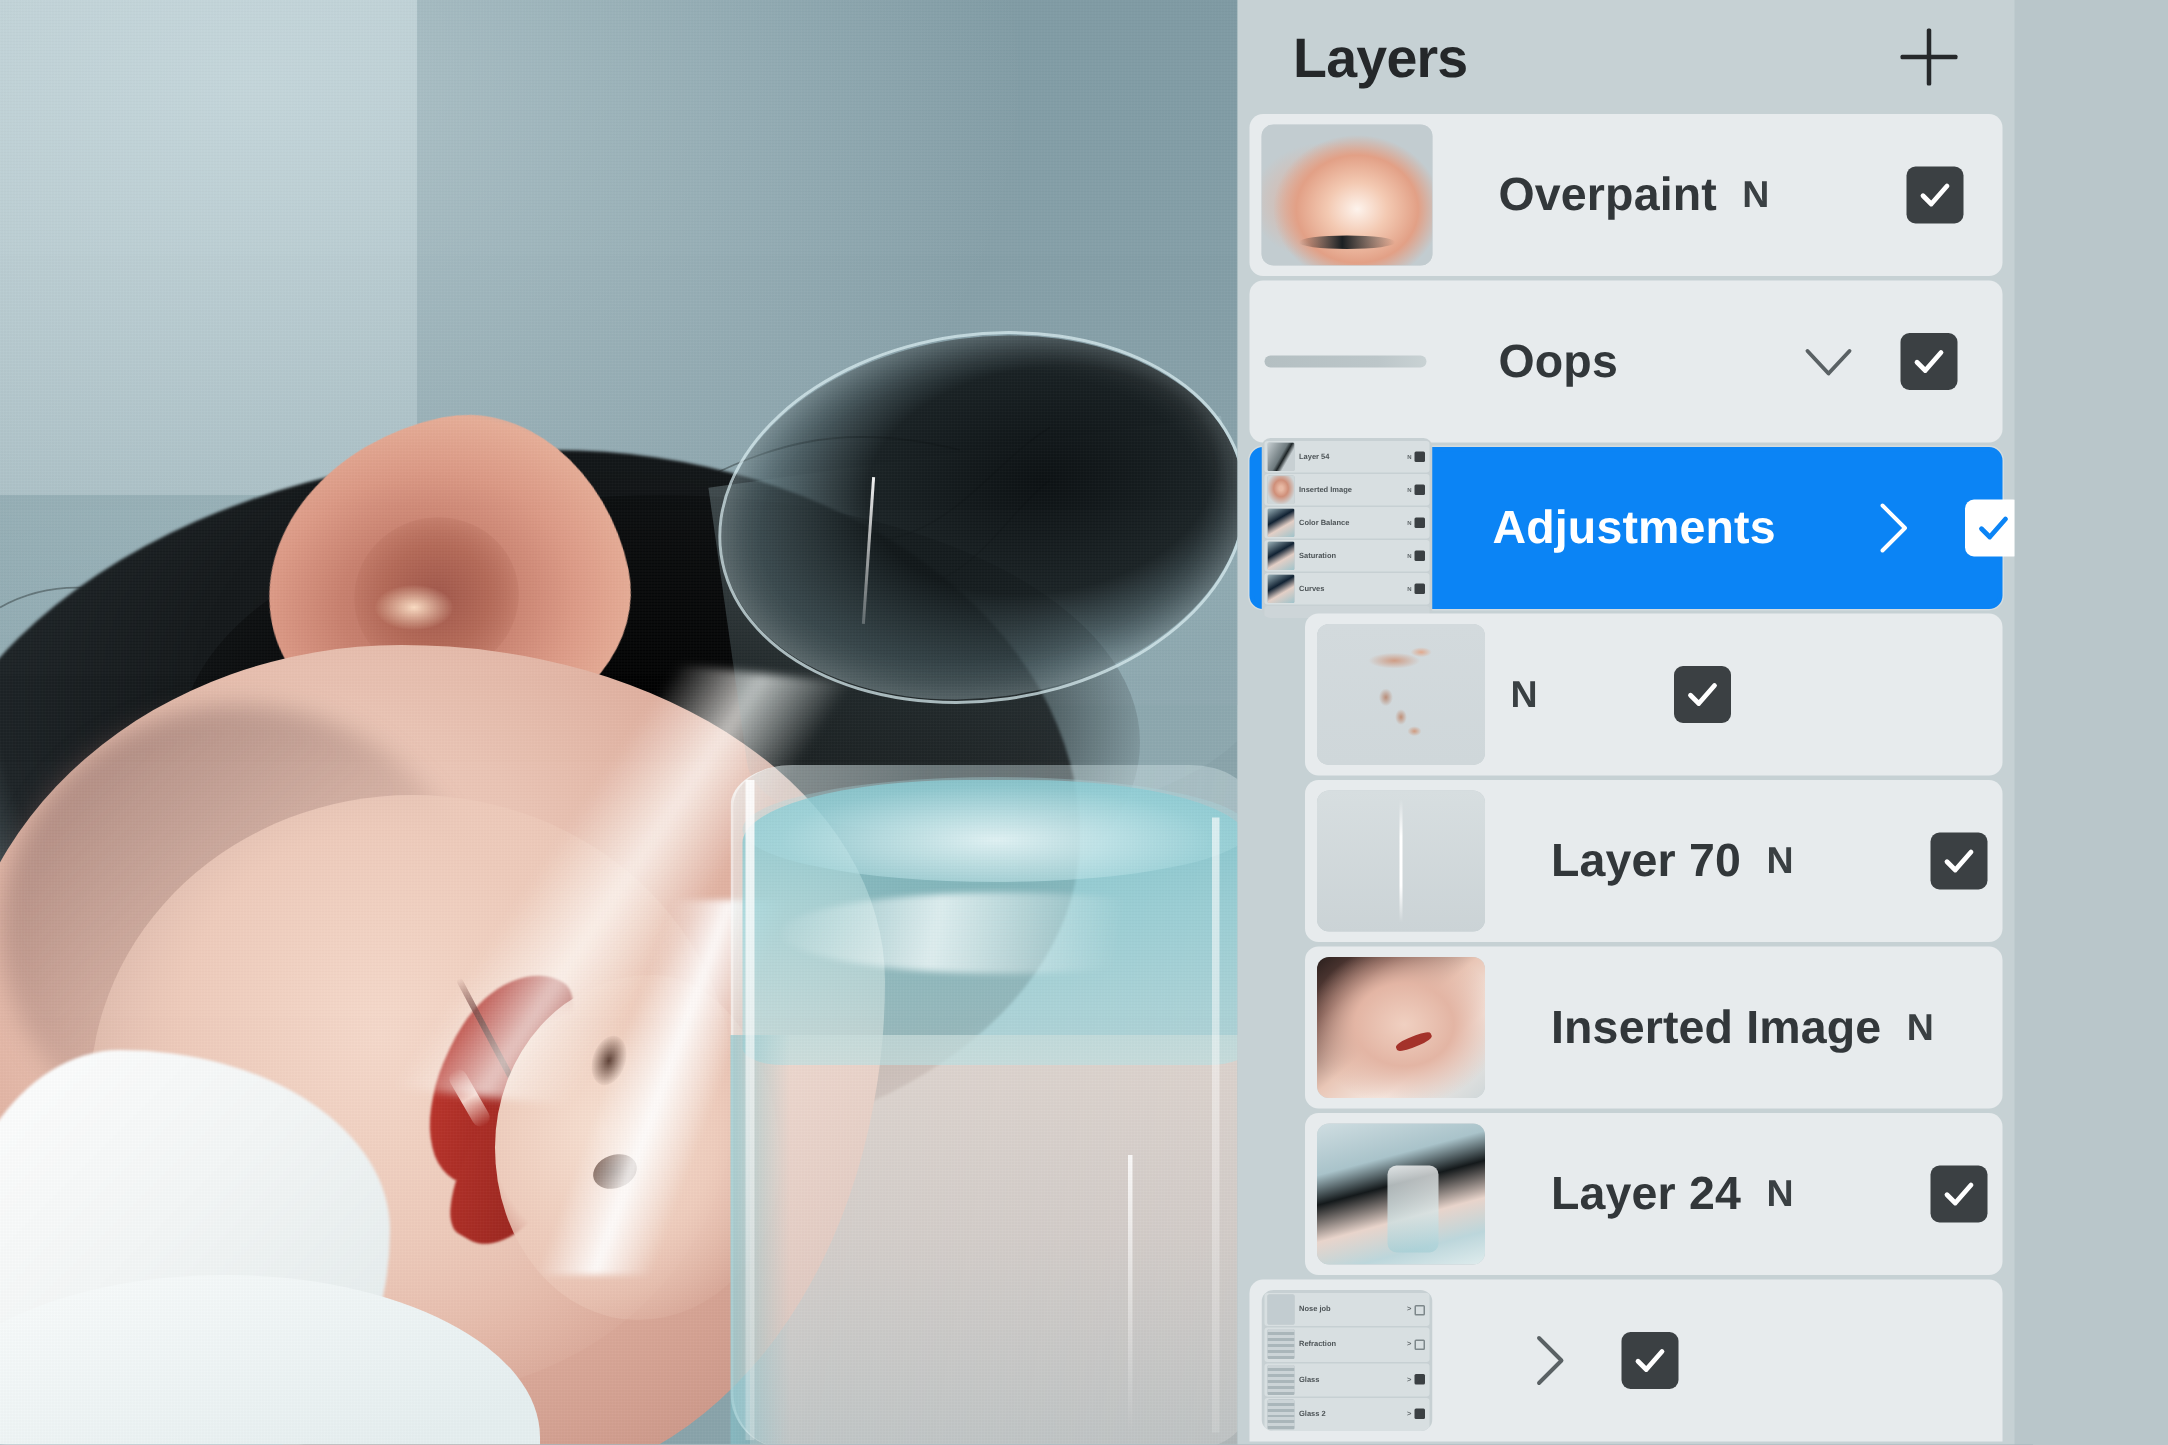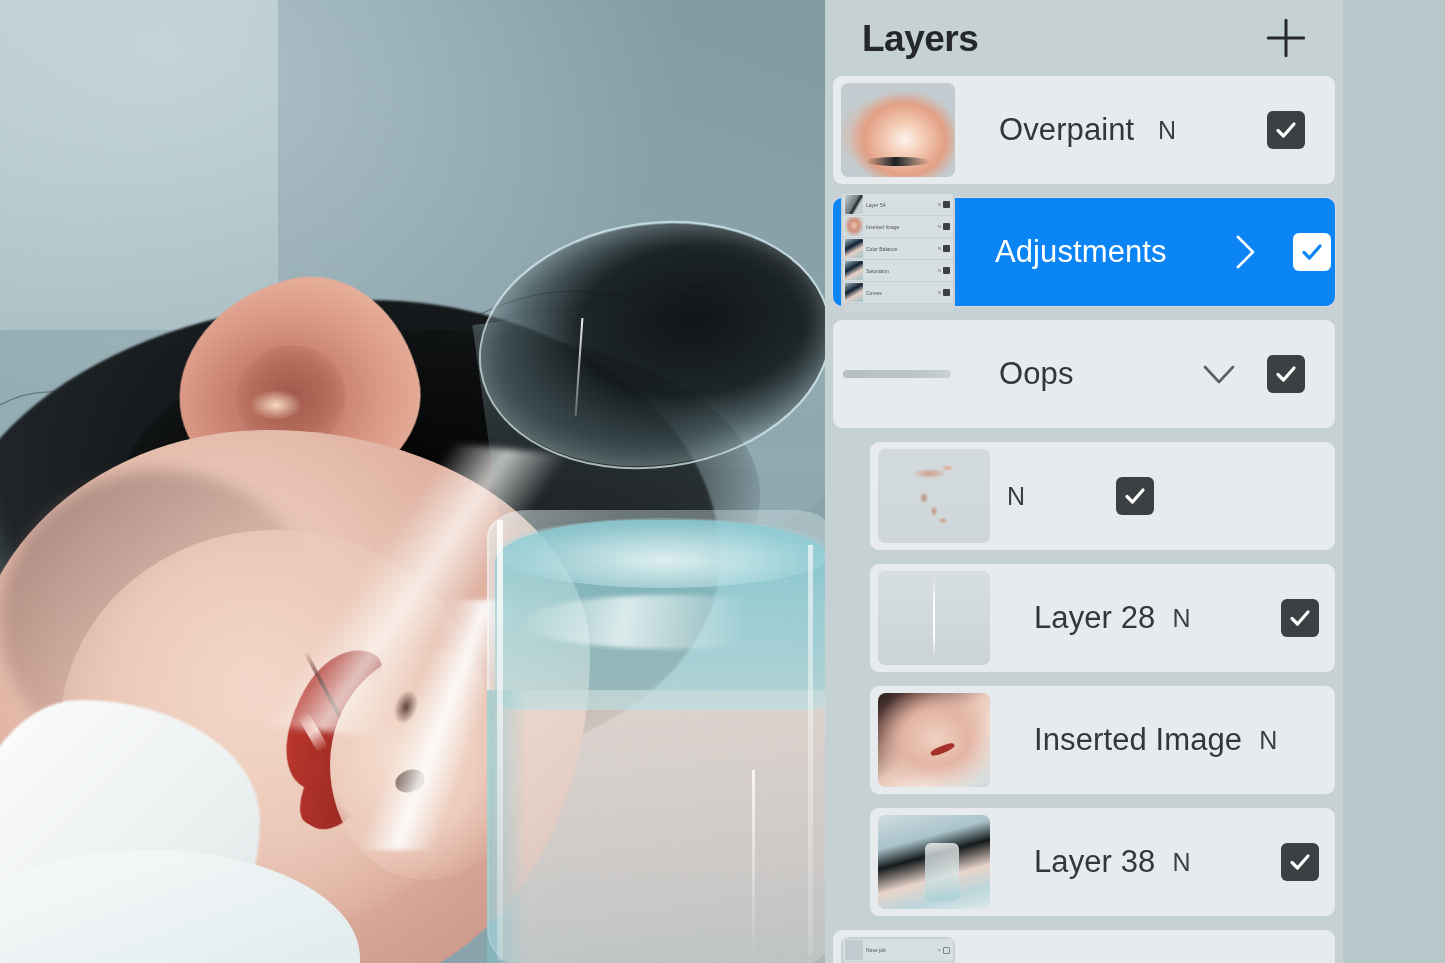--- a/index.html
+++ b/index.html
@@ -295,22 +295,23 @@
     background: #26292b;
     border-radius: 1px;
   }
   #add-layer-button::before { left: 50%; top: 4px; width: 3px; height: 38px; transform: translateX(-50%); }
   #add-layer-button::after  { top: 50%; left: 4px; height: 3px; width: 38px; transform: translateY(-50%); }
 
   #layer-list {
     flex: 1 1 auto;
     display: flex;
     flex-direction: column;
-    gap: 14px;
+    gap: 3px;
     overflow: hidden;
+    font-weight: bold;
   }
 
   .layer-row {
     position: relative;
     height: 108px;
     flex: 0 0 108px;
     display: flex;
     align-items: center;
     background: #e7ebed;
     border-radius: 9px;
@@ -580,20 +581,38 @@
         <div class="layer-name">Overpaint</div>
         <div class="blend-mode">N</div>
         <div class="chev"></div>
         <div class="visibility-check">
           <svg width="24" height="24" viewBox="0 0 24 24">
               <path d="M4 12.5 L9.5 18 L20 6" fill="none" stroke="#ffffff" stroke-width="3.2" stroke-linecap="round" stroke-linejoin="round"></path>
             </svg>
         </div>
       </div>
 
+      <div class="layer-row">
+        <div class="thumb bar-only">
+          <div class="bar-line"></div>
+        </div>
+        <div class="layer-name">Oops</div>
+        <div class="blend-mode"></div>
+        <div class="chev">
+          <svg width="40" height="30" viewBox="0 0 40 30">
+              <path d="M6 8 L20 23 L34 8" fill="none" stroke="#5a6164" stroke-width="2.6" stroke-linecap="round" stroke-linejoin="round"></path>
+            </svg>
+        </div>
+        <div class="visibility-check">
+          <svg width="24" height="24" viewBox="0 0 24 24">
+              <path d="M4 12.5 L9.5 18 L20 6" fill="none" stroke="#ffffff" stroke-width="3.2" stroke-linecap="round" stroke-linejoin="round"></path>
+            </svg>
+        </div>
+      </div>
+
       <div class="layer-row selected">
         <div class="thumb">
           <div class="mini-list">
             <div class="mini-row">
               <div class="mini-thumb">
                   <div class="mt-stroke"></div>
                 </div>
               <div class="mini-name">Layer 54</div>
               <div class="mini-mode">N</div>
               <div class="mini-box"></div>
@@ -636,38 +655,20 @@
         <div class="layer-name">Adjustments</div>
         <div class="blend-mode"></div>
         <div class="chev">
           <svg width="30" height="40" viewBox="0 0 30 40">
               <path d="M8 5 L23 20 L8 35" fill="none" stroke="#ffffff" stroke-width="2.6" stroke-linecap="round" stroke-linejoin="round"></path>
             </svg>
         </div>
         <div class="visibility-check">
           <svg width="24" height="24" viewBox="0 0 24 24">
               <path d="M4 12.5 L9.5 18 L20 6" fill="none" stroke="#0b84f5" stroke-width="3.2" stroke-linecap="round" stroke-linejoin="round"></path>
-            </svg>
-        </div>
-      </div>
-
-      <div class="layer-row">
-        <div class="thumb bar-only">
-          <div class="bar-line"></div>
-        </div>
-        <div class="layer-name">Oops</div>
-        <div class="blend-mode"></div>
-        <div class="chev">
-          <svg width="40" height="30" viewBox="0 0 40 30">
-              <path d="M6 8 L20 23 L34 8" fill="none" stroke="#5a6164" stroke-width="2.6" stroke-linecap="round" stroke-linejoin="round"></path>
-            </svg>
-        </div>
-        <div class="visibility-check">
-          <svg width="24" height="24" viewBox="0 0 24 24">
-              <path d="M4 12.5 L9.5 18 L20 6" fill="none" stroke="#ffffff" stroke-width="3.2" stroke-linecap="round" stroke-linejoin="round"></path>
             </svg>
         </div>
       </div>
 
       <div class="layer-row depth1">
         <div class="thumb">
             <div class="bt-petals"></div>
           </div>
         <div class="blend-mode">N</div>
         <div class="chev"></div>
@@ -675,21 +676,21 @@
           <svg width="24" height="24" viewBox="0 0 24 24">
               <path d="M4 12.5 L9.5 18 L20 6" fill="none" stroke="#ffffff" stroke-width="3.2" stroke-linecap="round" stroke-linejoin="round"></path>
             </svg>
         </div>
       </div>
 
       <div class="layer-row depth1">
         <div class="thumb">
             <div class="bt-seam"></div>
           </div>
-        <div class="layer-name">Layer 28</div>
+        <div class="layer-name">Layer 70</div>
         <div class="blend-mode">N</div>
         <div class="chev"></div>
         <div class="visibility-check">
           <svg width="24" height="24" viewBox="0 0 24 24">
               <path d="M4 12.5 L9.5 18 L20 6" fill="none" stroke="#ffffff" stroke-width="3.2" stroke-linecap="round" stroke-linejoin="round"></path>
             </svg>
         </div>
       </div>
 
       <div class="layer-row depth1">
@@ -703,21 +704,21 @@
           <svg width="24" height="24" viewBox="0 0 24 24">
               <path d="M4 12.5 L9.5 18 L20 6" fill="none" stroke="#ffffff" stroke-width="3.2" stroke-linecap="round" stroke-linejoin="round"></path>
             </svg>
         </div>
       </div>
 
       <div class="layer-row depth1">
         <div class="thumb">
             <div class="bt-scene"></div>
           </div>
-        <div class="layer-name">Layer 38</div>
+        <div class="layer-name">Layer 24</div>
         <div class="blend-mode">N</div>
         <div class="chev"></div>
         <div class="visibility-check">
           <svg width="24" height="24" viewBox="0 0 24 24">
               <path d="M4 12.5 L9.5 18 L20 6" fill="none" stroke="#ffffff" stroke-width="3.2" stroke-linecap="round" stroke-linejoin="round"></path>
             </svg>
         </div>
       </div>
 
       <div class="layer-row last">

